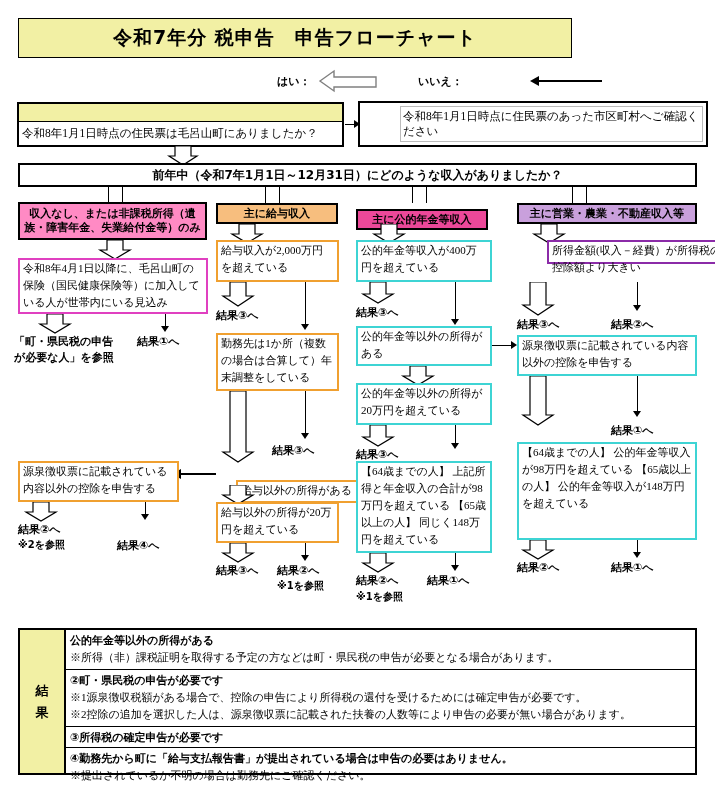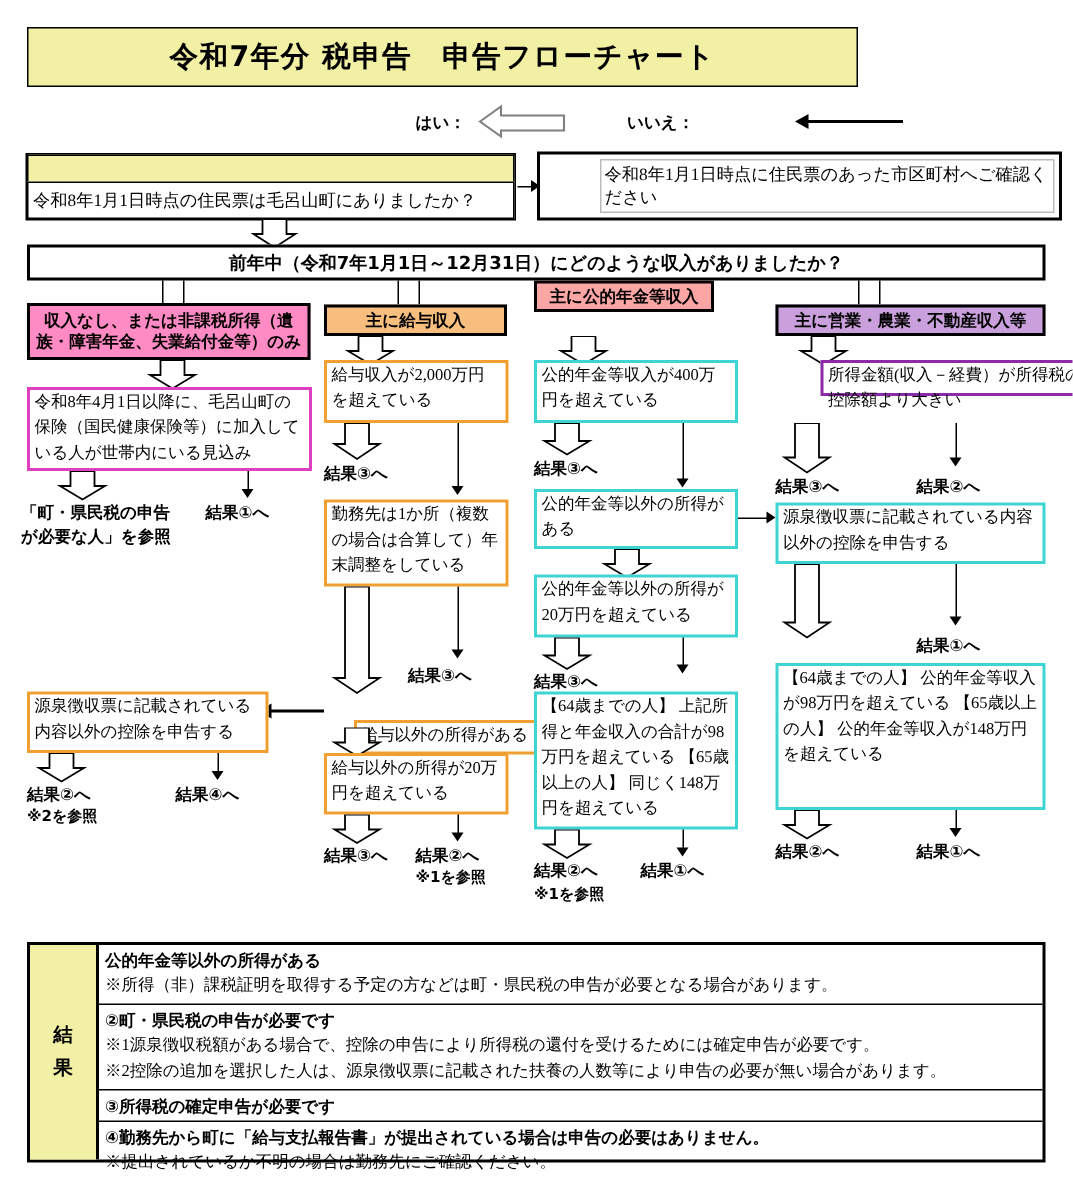--- a/index.html
+++ b/index.html
@@ -69,21 +69,21 @@
   .colhead{
     border:2px solid #000;
     display:flex;align-items:center;justify-content:center;
     text-align:center;
     font-family:"DejaVu Sans","Liberation Sans",sans-serif;
     font-weight:bold;font-size:11px;line-height:14px;
     padding:0 2px;
   }
   #h-none{left:18px;top:202px;width:189px;height:38px;background:#FF8AC4;}
   #h-salary{left:216px;top:203px;width:122px;height:21px;background:#F7BE7E;}
-  #h-pension{left:356px;top:187px;width:120px;height:21px;background:#fca5a5;}
+  #h-pension{left:356px;top:209px;width:132px;height:21px;background:#ec4899;}
   #h-biz{left:517px;top:203px;width:180px;height:21px;background:#C9A0DC;}
 
   
   .node{
     background:#fff;box-sizing:border-box;
     font-size:11px;line-height:17px;padding:0 3px 0 3px;
   }
   .b-magenta{border:2px solid #E040C0;}
   .b-orange{border:2px solid #F0A030;}
   .b-cyan{border:2px solid #3ED4D4;}
@@ -244,21 +244,21 @@
   <div class="box node b-orange" style="left:18px;top:461px;width:161px;height:41px;">源泉徴収票に記載されている内容以外の控除を申告する</div>
 
   <svg class="block-arrow" style="left:22px;top:502px;" width="38" height="20" viewBox="0 0 38 20">
     <polygon points="11,0 11,10 4,10 19,19 34,10 27,10 27,0" fill="#ffffff" stroke="#000000" stroke-width="1.2"></polygon>
   </svg>
   <div class="txt lbl" style="left:18px;top:522px;">結果②へ</div>
   <div class="txt lbl-s" style="left:18px;top:537px;">※2を参照</div>
 
   <div class="vline" style="left:145px;top:502px;height:14px;"></div>
   <div class="arr-d" style="left:141px;top:514px;"></div>
-  <div class="txt lbl" style="left:117px;top:522px;">結果④へ</div>
+  <div class="txt lbl" style="left:117px;top:538px;">結果④へ</div>
 
   <svg class="block-arrow" style="left:370px;top:224px;" width="38" height="20" viewBox="0 0 38 20">
     <polygon points="11,0 11,10 4,10 19,19 34,10 27,10 27,0" fill="#ffffff" stroke="#000000" stroke-width="1.2"></polygon>
   </svg>
   <div class="box node b-cyan" style="left:356px;top:240px;width:136px;height:42px;">公的年金等収入が400万円を超えている</div>
 
   <svg class="block-arrow" style="left:359px;top:282px;" width="38" height="22" viewBox="0 0 38 22">
     <polygon points="11,0 11,12 4,12 19,21 34,12 27,12 27,0" fill="#ffffff" stroke="#000000" stroke-width="1.2"></polygon>
   </svg>
   <div class="txt lbl" style="left:356px;top:305px;">結果③へ</div>

